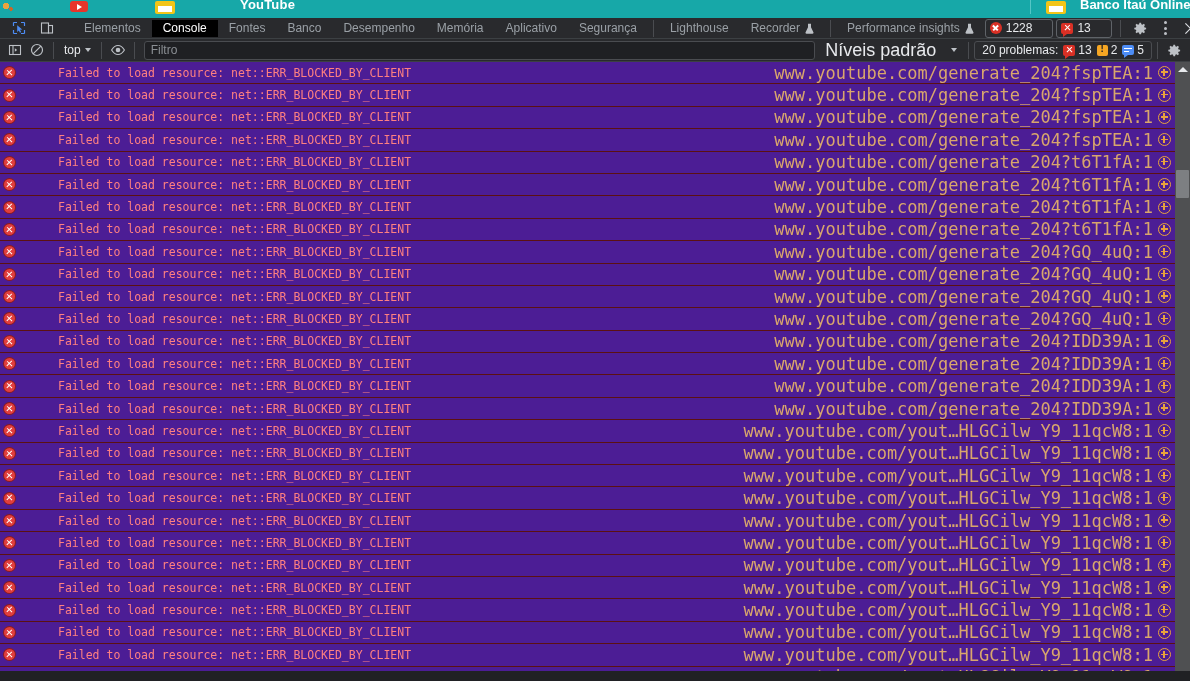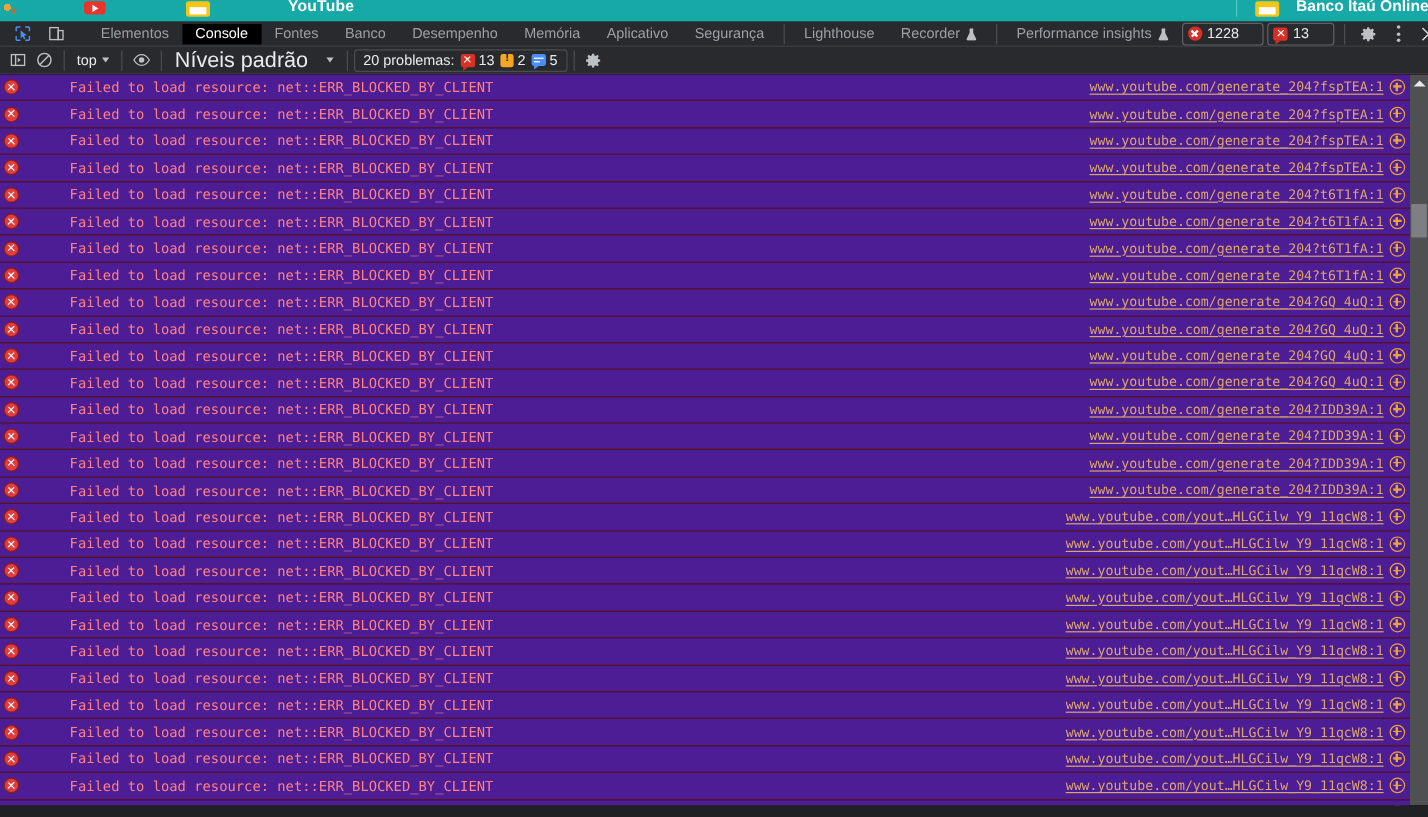--- a/index.html
+++ b/index.html
@@ -223,23 +223,22 @@
     white-space:nowrap;
     letter-spacing:0px;
   }
   .row .right{
     margin-left:auto;
     display:flex; align-items:center; gap:5px;
     padding-right:4px;
   }
   .row .url{
     font-family:"DejaVu Sans Mono", monospace;
-    font-size:11px;
+    font-size:17px;
     color:#d9a66c;
-    text-decoration:underline;
     text-underline-offset:2px;
     white-space:nowrap;
     cursor:pointer;
   }
   .issue-icon{
     width:13px;height:13px;border-radius:50%;
     border:1.4px solid #e8a33d;
     position:relative; flex:none; cursor:pointer;
   }
   .issue-icon::before{
@@ -401,20 +400,21 @@
     <span class="caret"></span>
   </div>
   <span class="vdiv"></span>
   <div class="fb-btn">
     <svg width="16" height="14" viewBox="0 0 16 14">
       <path d="M8 2.5C4.2 2.5 1.6 7 1.6 7s2.6 4.5 6.4 4.5S14.4 7 14.4 7 11.8 2.5 8 2.5z" stroke="#bdc1c6" stroke-width="1.1" fill="none"></path>
       <circle cx="8" cy="7" r="2.3" fill="#bdc1c6"></circle>
     </svg>
   </div>
   <span class="vdiv"></span>
+  <input class="filterinput" type="text" placeholder="Filtro" value="" style="">
   <div class="levelsel">
     <span>Níveis padrão</span>
     <span class="caret"></span>
   </div>
   <span class="vdiv"></span>
   <div class="issuesbar">
     <span>20 problemas:</span>
     <span class="pill">
       <span class="ico-msg">
           <i class="x1"></i>

